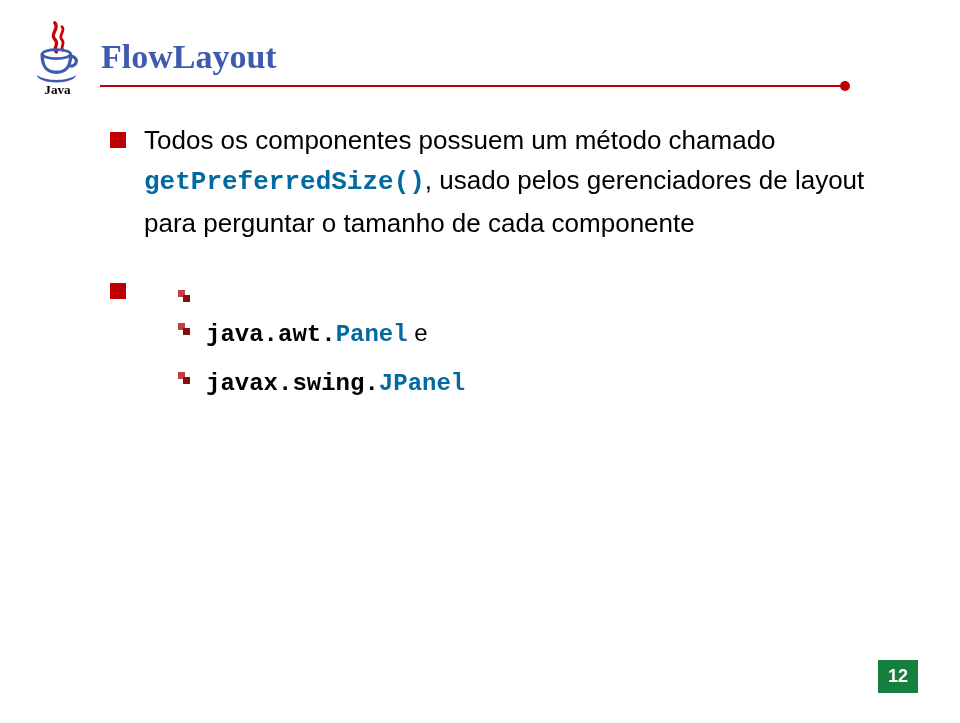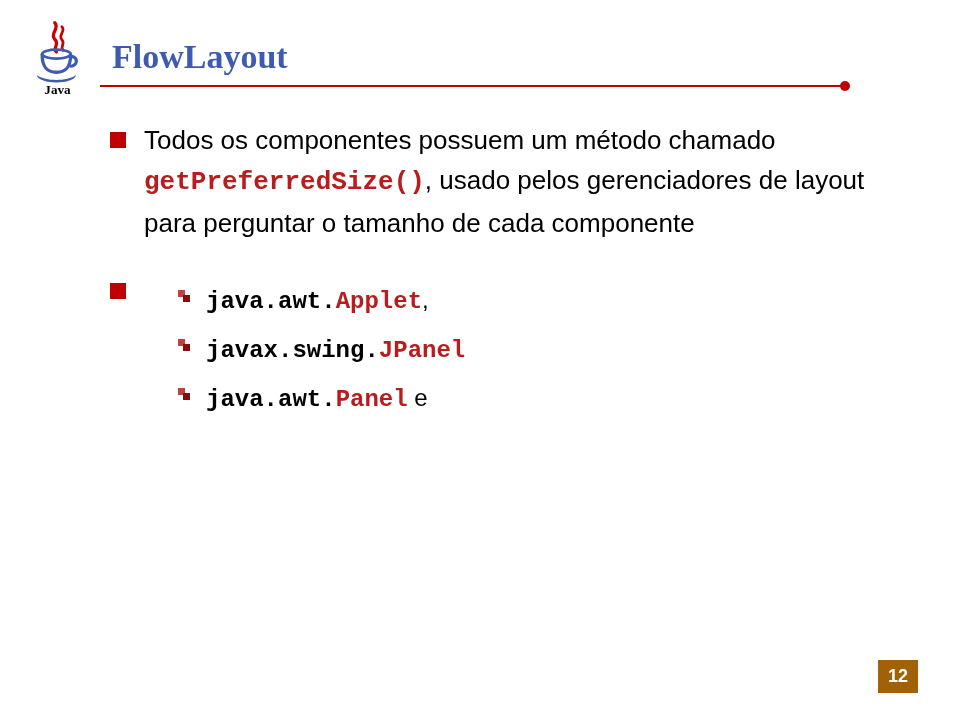--- a/index.html
+++ b/index.html
@@ -23,21 +23,21 @@
     left: 30px;
     top: 20px;
     width: 55px;
     text-decoration: underline;
   }
   .title {
     font-family: "Comic Sans MS", "Comic Sans", cursive;
     font-size: 34px;
     font-weight: bold;
     color: #3e5bb0;
-    margin: 8px 0 6px 12px;
+    margin: 8px 0 6px 1px;
   }
   .rule {
     position: relative;
     height: 8px;
     margin-bottom: 30px;
   }
   .rule-line {
     position: absolute;
     left: 0;
     right: 55px;
@@ -103,27 +103,27 @@
     width: 7px; height: 7px;
     background: #801010;
   }
   .code {
     font-family: "Courier New", Courier, monospace;
     font-weight: bold;
   }
   .code-blue {
     font-family: "Courier New", Courier, monospace;
     font-weight: bold;
-    color: #b91c1c;
+    color: #0369a1;
   }
   .pager {
     position: absolute;
     right: 42px;
     bottom: 30px;
-    background: #a16207;
+    background: #15803d;
     color: #fff;
     font-size: 18px;
     font-weight: bold;
     padding: 6px 10px;
     min-width: 34px;
     text-align: center;
   }
 </style>
 </head>
 <body>
@@ -162,36 +162,33 @@
       </div>
     </div>
 
     <div class="item">
       <div class="bullet"></div>
       <div class="item-text">
         <div class="sublist">
 
           <div class="subitem">
             <div class="subbullet"></div>
+          </div>
+
+          <div class="subitem">
+            <div class="subbullet"></div>
             <div>
-              <span class="code">java.awt.</span><span class="code-blue">Applet</span><span>,</span>
+              <span class="code">java.awt.</span><span class="code-blue">Panel</span><span> e</span>
             </div>
           </div>
 
           <div class="subitem">
             <div class="subbullet"></div>
             <div>
               <span class="code">javax.swing.</span><span class="code-blue">JPanel</span><span></span>
-            </div>
-          </div>
-
-          <div class="subitem">
-            <div class="subbullet"></div>
-            <div>
-              <span class="code">java.awt.</span><span class="code-blue">Panel</span><span> e</span>
             </div>
           </div>
 
         </div>
       </div>
     </div>
 
   </div>
 
   <div class="pager">12</div>

